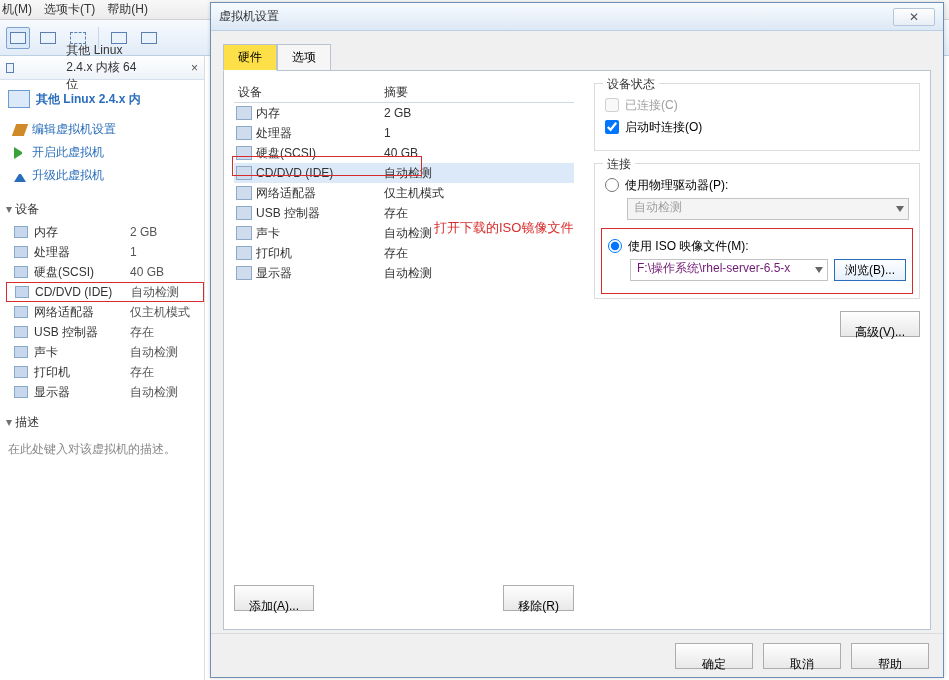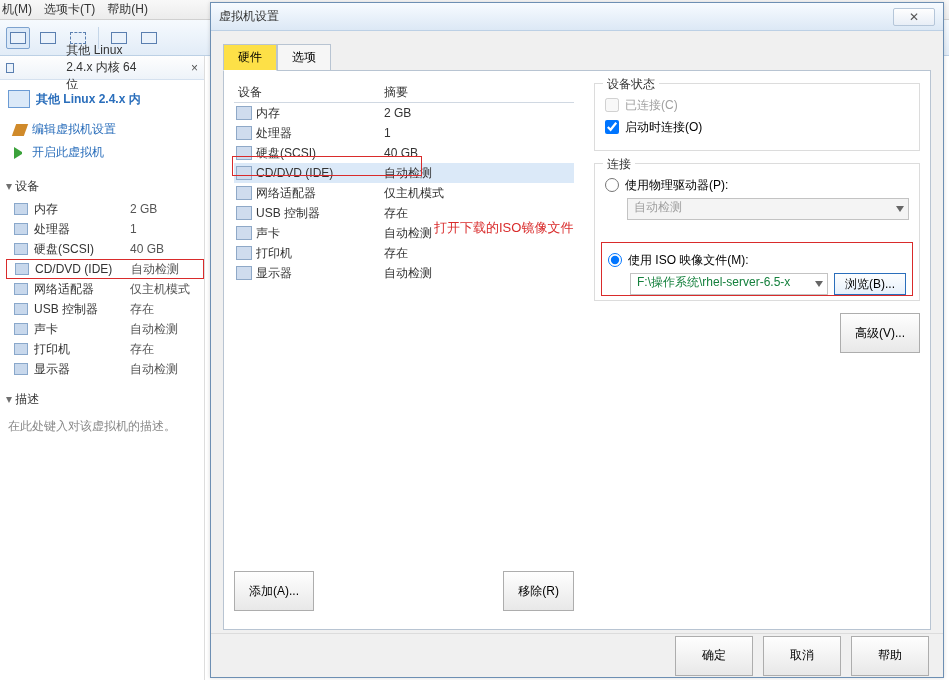--- a/index.html
+++ b/index.html
@@ -57,31 +57,31 @@
 .hw-header .c1 { flex: 0 0 150px; padding-left: 4px; }
 .hw-header .c2 { flex: 1; }
 .hw-rows { }
 .hw-row { display: flex; align-items: center; height: 20px; }
 .hw-row .ic { width: 16px; height: 14px; margin: 0 4px 0 2px; background: #cfdcee; border: 1px solid #8fa9c8; }
 .hw-row .c1 { flex: 0 0 128px; color: #333; }
 .hw-row .c2 { flex: 1; color: #333; }
 .hw-row.sel { background: #dbe9f8; }
 .hw-hl { position: absolute; left: -2px; top: 73px; width: 190px; height: 20px; border: 1px solid #d92b2b; pointer-events: none; }
 .hw-btns { position: absolute; left: 10px; bottom: 18px; width: 340px; display: flex; justify-content: space-between; gap: 8px; }
-.btn { height: 40px; padding: 0 14px; border: 1px solid #adadad; background: linear-gradient(#fefefe,#e8e8e8); cursor: pointer; }
+.btn { height: 16px; padding: 12px 14px; border: 1px solid #adadad; background: linear-gradient(#fefefe,#e8e8e8); cursor: pointer; }
 
 
 .hw-right { position: absolute; left: 370px; top: 12px; right: 10px; }
 .group { border: 1px solid #dcdcdc; padding: 10px 10px 12px 10px; margin-bottom: 12px; position: relative; }
 .group .legend { position: absolute; top: -8px; left: 8px; background: #fff; padding: 0 4px; color: #333; }
 .chkrow, .radrow { display: flex; align-items: center; gap: 6px; height: 22px; }
 input[type=checkbox], input[type=radio] { width: 14px; height: 14px; }
 .chkrow.disabled { color: #a0a0a0; }
 .subrow { margin-left: 22px; margin-top: 2px; display: flex; gap: 6px; align-items: center; }
-.combo { flex: 1; height: 22px; border: 1px solid #c3c3c3; background: #fff; padding: 0 18px 0 6px; position: relative; color: #15803d; }
+.combo { flex: 1; height: 22px; border: 1px solid #c3c3c3; background: #fff; padding: 0 18px 0 6px; position: relative; color: #701a75; }
 .combo.dis { color: #a0a0a0; background: #f4f4f4; }
 .combo::after { content: ""; position: absolute; right: 4px; top: 7px; border-left: 4px solid transparent; border-right: 4px solid transparent; border-top: 6px solid #666; }
 .browse { height: 22px; padding: 0 10px; border: 1px solid #2a6ebb; background: linear-gradient(#fdfeff,#e6f0fb); cursor: pointer; }
 .group.hl2 { border: 1px solid #d92b2b; }
 .annot { position: absolute; left: 210px; top: 148px; color: #d92b2b; font-size: 13px; pointer-events: none; }
 .adv-row { display: flex; justify-content: flex-end; margin-top: 4px; }
 
 
 .dlg-bottom { position: absolute; left: 0; right: 0; bottom: 0; height: 44px; background: #f0f0f0; border-top: 1px solid #dcdcdc; display: flex; justify-content: flex-end; align-items: center; gap: 10px; padding-right: 14px; }
 .dlg-bottom .btn { width: 78px; }
@@ -126,20 +126,24 @@
   </div>
   <div class="vm-actions">
     <div class="vm-act">
         <div class="ai wrench"></div>
         <span>编辑虚拟机设置</span>
       </div>
     <div class="vm-act">
         <div class="ai play"></div>
         <span>开启此虚拟机</span>
       </div>
+    <div class="vm-act">
+        <div class="ai uparr"></div>
+        <span>升级此虚拟机</span>
+      </div>
   </div>
 
   <div class="section-head">设备</div>
   <div class="devtable" id="left-devtable">
       <div class="devrow">
         <div class="di"></div>
         <div class="dn">内存</div>
         <div class="dv">2 GB</div>
       </div>
       <div class="devrow">
@@ -275,21 +279,21 @@
 
         <div class="group" style="padding-bottom:4px">
           <div class="legend">连接</div>
           <div class="radrow">
             <input type="radio" name="conn" style="">
             <span>使用物理驱动器(P):</span>
           </div>
           <div class="subrow">
             <div class="combo dis">自动检测</div>
           </div>
-          <div class="group hl2" style="border-color:#d92b2b; margin:22px -4px 0 -4px; padding:6px 6px 0 6px">
+          <div class="group hl2" style="border-color:#d92b2b; margin:8px -4px 0 -4px; padding:6px 6px 12px 6px">
             <div class="radrow">
               <input type="radio" name="conn" checked="" style="">
               <span>使用 ISO 映像文件(M):</span>
             </div>
             <div class="subrow">
               <div class="combo">F:\操作系统\rhel-server-6.5-x</div>
               <button class="browse">浏览(B)...</button>
             </div>
           </div>
         </div>

